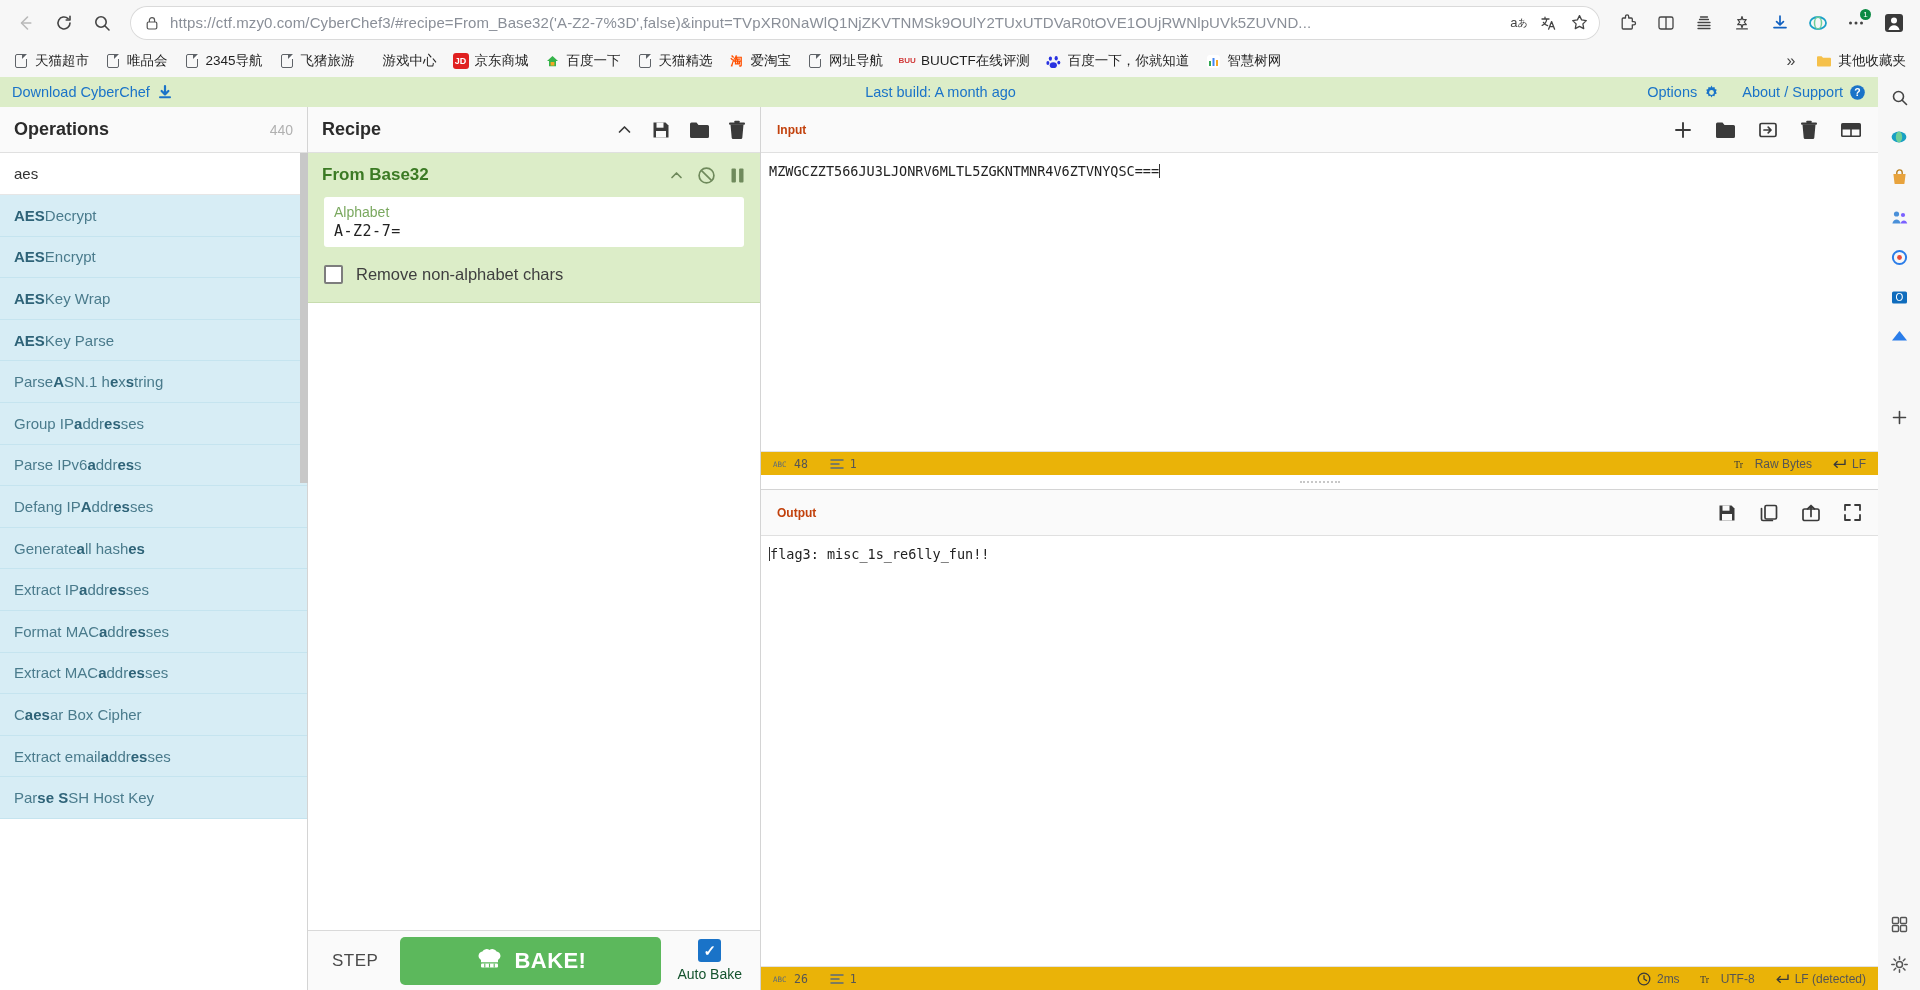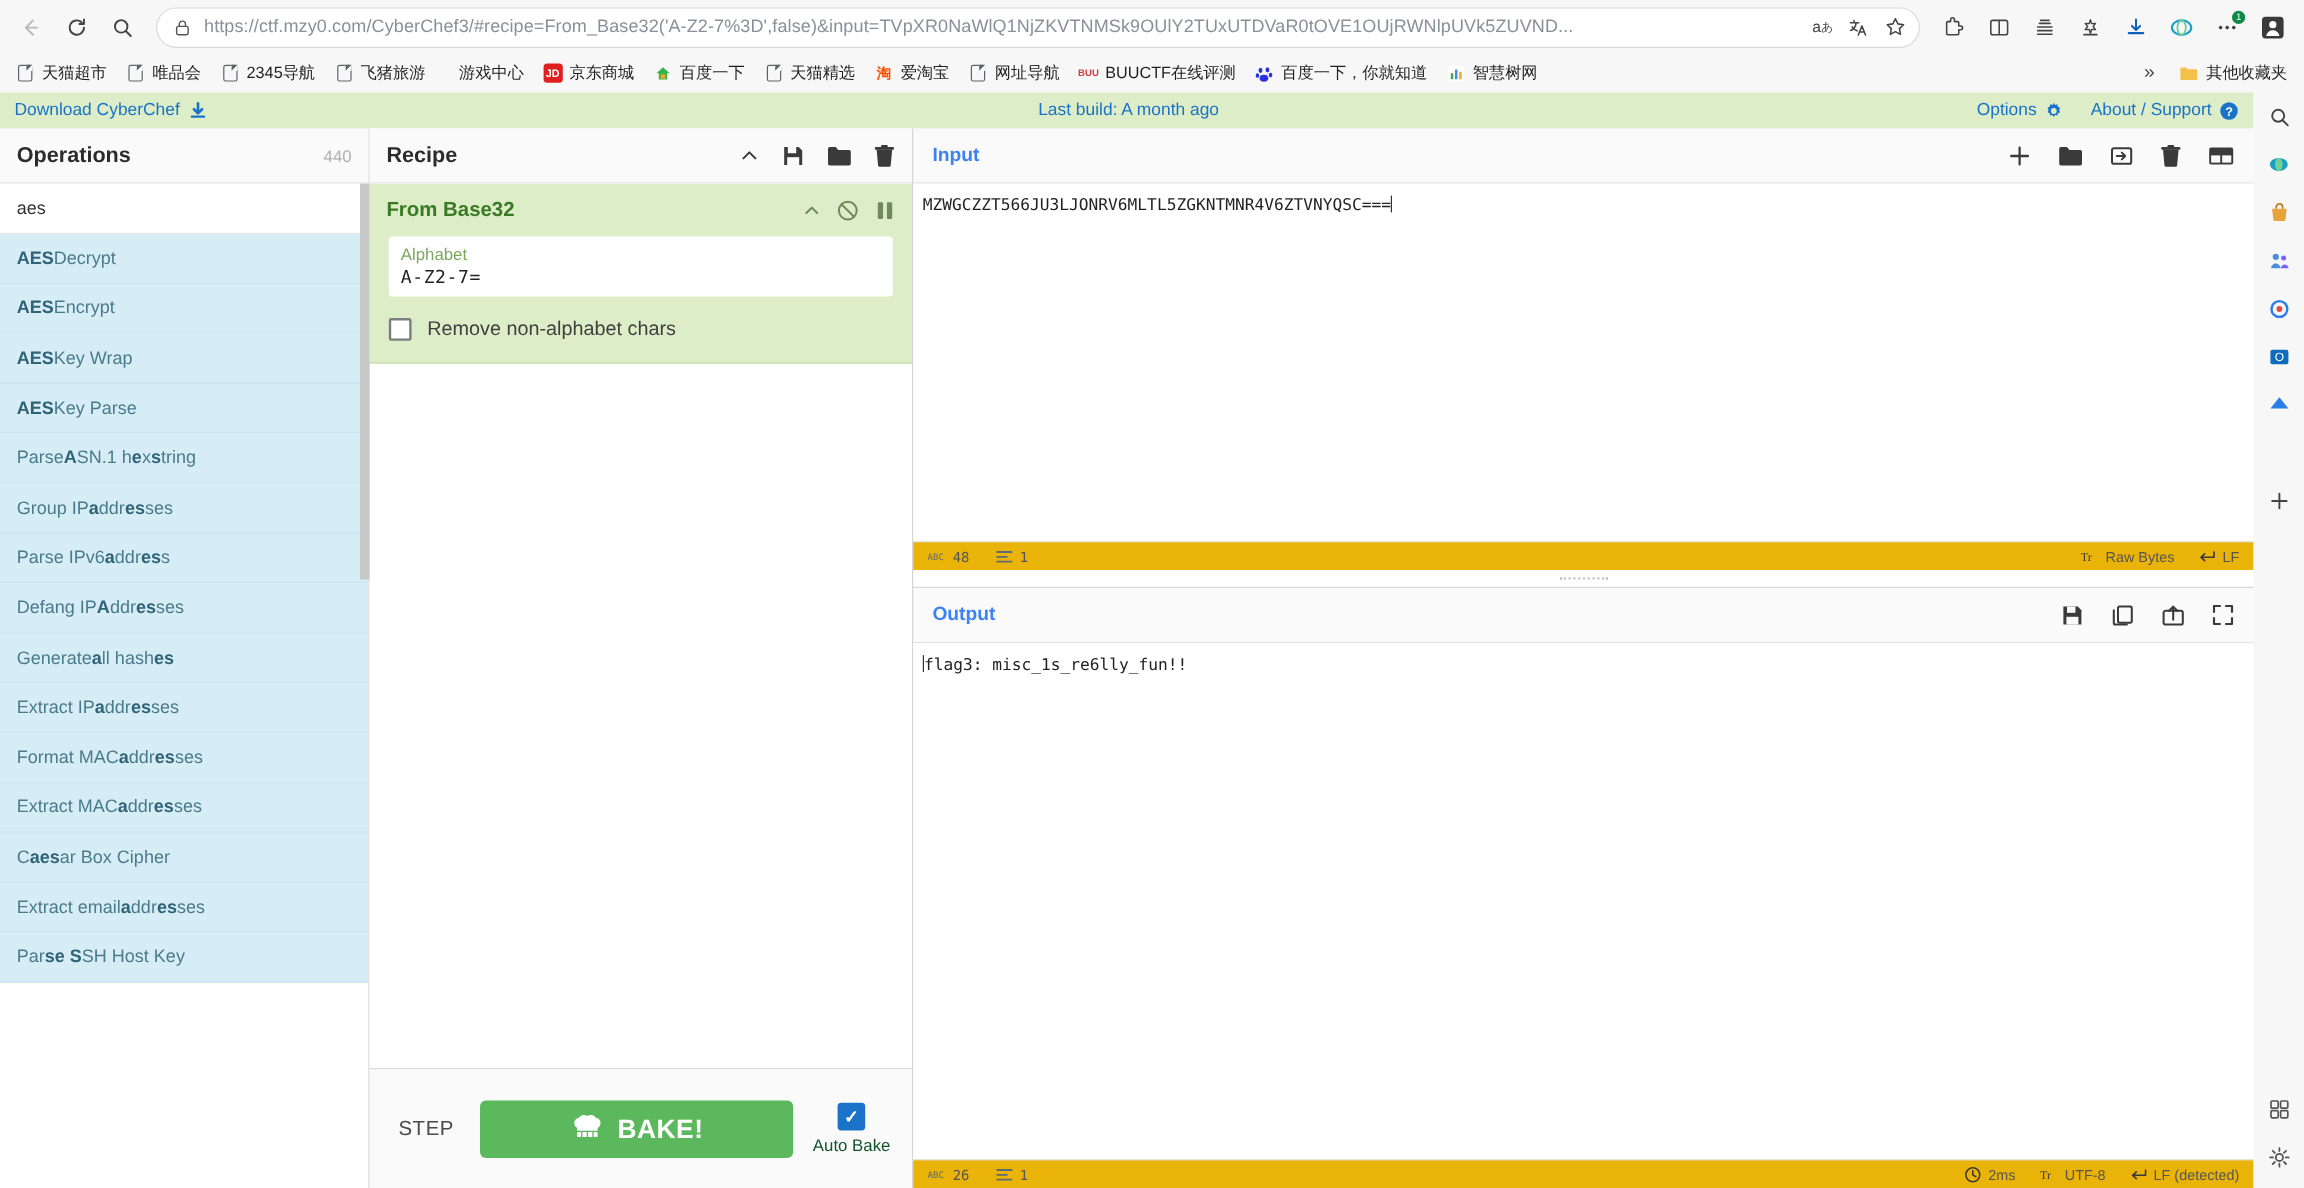--- a/index.html
+++ b/index.html
@@ -142,21 +142,21 @@
     letter-spacing: .5px; margin-top: 1px;
   }
   .rec-check { display: flex; align-items: center; gap: 13px; margin: 18px 16px 0 16px; }
   .cbox {
     width: 19px; height: 19px; border: 2px solid #7d7d7d; border-radius: 2px;
     background: #fff; flex: 0 0 auto;
   }
   .rec-check-label { font-size: 16.5px; color: #3f3f3f; }
 
   #recipe-controls {
-    flex: 0 0 auto; height: 100px; border-top: 1px solid #d9d9d9;
+    flex: 0 0 auto; height: 60px; border-top: 1px solid #d9d9d9;
     background: #fafafa; display: flex; align-items: center;
     padding: 0 18px; gap: 16px;
   }
   #step-btn {
     font-size: 17px; color: #4a4a4a; letter-spacing: .5px;
     padding: 10px 6px; flex: 0 0 auto;
   }
   #bake-btn {
     flex: 1 1 auto; height: 48px; background: #5cb85c; border-radius: 5px;
     color: #fff; font-size: 22px; font-weight: bold; letter-spacing: .4px;
@@ -171,21 +171,21 @@
   #autobake .ab-lbl { font-size: 14px; color: #14532d; }
 
   
   #io-col { flex: 1 1 auto; display: flex; flex-direction: column; min-width: 0; min-height: 0;}
   #input-pane { flex: 0 0 368px; display: flex; flex-direction: column; min-height:0;}
   #output-pane { flex: 1 1 auto; display: flex; flex-direction: column; min-height:0; border-top:1px solid #d4d4d4;}
   .io-head {
     height: 46px; flex: 0 0 auto; display: flex; align-items: center;
     padding: 0 16px; background: #fafafa; border-bottom: 1px solid #e0e0e0;
   }
-  .io-head .ttl { font-size: 16px; font-weight: bold; color: #3b82f6; }
+  .io-head .ttl { font-size: 12px; font-weight: bold; color: #c2410c; }
   .io-head .icons { margin-left: auto; display: flex; align-items: center; gap: 22px; color: #3a3a3a; }
   .io-text {
     flex: 1 1 auto; overflow: hidden; padding: 9px 8px 8px 8px;
     font-family: "DejaVu Sans Mono", monospace; font-size: 13.5px;
     color: #222; white-space: pre-wrap; word-break: break-all; line-height: 1.45;
     background: #fff; position: relative;
   }
   .io-text .caret {
     display:inline-block; width:1px; height:14px; background:#333;
     vertical-align:-2px; margin-left:0px;

